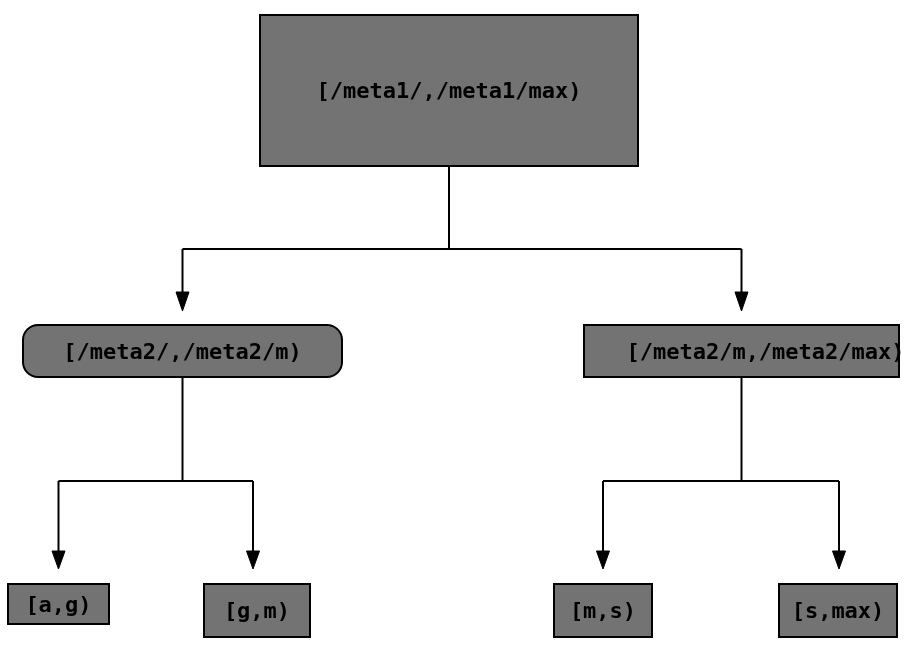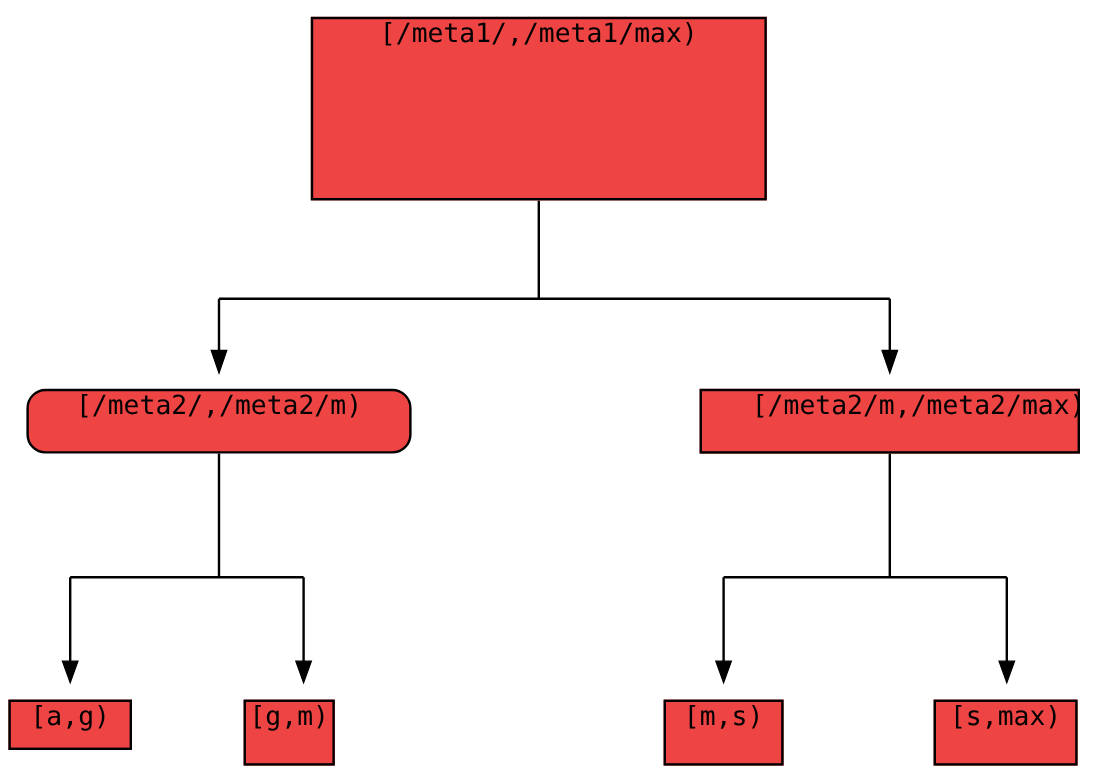--- a/index.html
+++ b/index.html
@@ -29,33 +29,35 @@
   }
   .edges polygon {
     fill: #000000;
     stroke: #000000;
     stroke-width: 1;
   }
   .node {
     position: absolute;
     box-sizing: border-box;
     border: 2px solid #000000;
-    background: #ef4444;
+    background: #737373;
     display: flex;
+    align-items: center;
     justify-content: center;
     font-size: 22px;
     color: #000000;
     white-space: nowrap;
     letter-spacing: 0;
+    font-weight: bold;
   }
   .node-root  { left: 259px; top: 14px;  width: 380px; height: 153px; }
   .node-left  { left: 22px;  top: 324px; width: 321px; height: 54px; border-radius: 16px; }
   .node-right { left: 583px; top: 324px; width: 317px; height: 54px; padding-left: 48px; }
   .leaf-1     { left: 7px;   top: 583px; width: 103px; height: 42px; }
-  .leaf-2     { left: 203px; top: 583px; width: 76px; height: 55px; }
+  .leaf-2     { left: 203px; top: 583px; width: 108px; height: 55px; }
   .leaf-3     { left: 553px; top: 583px; width: 100px; height: 55px; }
   .leaf-4     { left: 778px; top: 583px; width: 120px; height: 55px; }
 </style>
 </head>
 <body>
 
 <div class="canvas">
 
   <svg class="edges" viewBox="0 0 912 652" xmlns="http://www.w3.org/2000/svg">
     <g>

